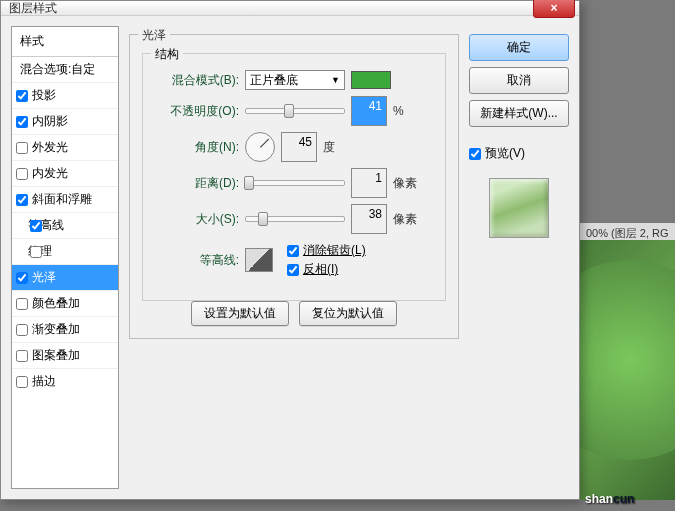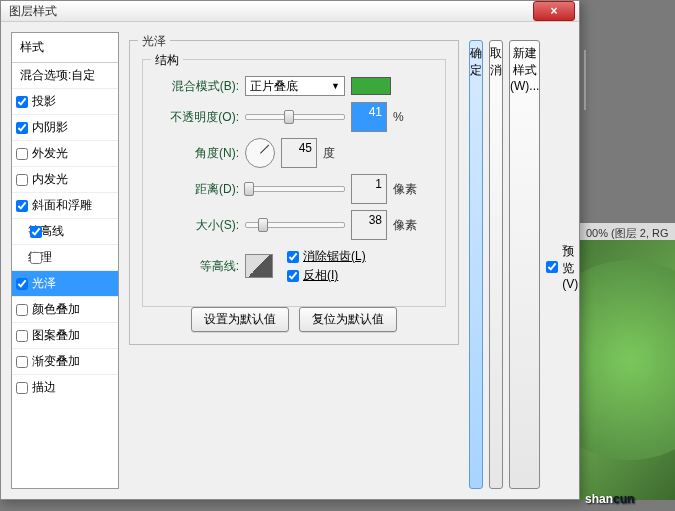--- a/index.html
+++ b/index.html
@@ -3,21 +3,21 @@
 <meta charset="utf-8">
 <style>
 * { box-sizing: border-box; font-family: "Microsoft YaHei", SimSun, sans-serif; font-size: 12px; }
 body { margin: 0; background: #7a7a7a; width: 675px; height: 511px; overflow: hidden; position: relative; }
 .bg-tab { position: absolute; top: 223px; left: 580px; background: #dcdcdc; color: #333; padding: 3px 6px; font-size: 11px; }
 .bg-image { position: absolute; top: 240px; left: 580px; width: 95px; height: 260px; background: linear-gradient(135deg, #4a7c3a, #6ba84f, #3d6b2f); overflow: hidden; }
 .bg-image::after { content: ""; position: absolute; width: 200px; height: 200px; border-radius: 50%; background: radial-gradient(circle, #7bc85c, #4a7c3a); top: 20px; left: -50px; }
 .watermark { position: absolute; bottom: 5px; left: 585px; color: #fff; font-size: 14px; font-weight: bold; text-shadow: 1px 1px 2px #000; z-index: 5; }
 .watermark .g { color: #0f172a; }
 .dialog { position: absolute; top: 0; left: 0; width: 580px; height: 500px; background: #f0f0f0; border: 1px solid #888; box-shadow: 3px 3px 10px rgba(0,0,0,0.3); display: flex; flex-direction: column; }
-.titlebar { background: linear-gradient(#fff, #e8e8e8); height: 21px; display: flex; align-items: center; padding: 0 4px; border-bottom: 1px solid #ccc; justify-content: flex-end; }
+.titlebar { background: linear-gradient(#fff, #e8e8e8); height: 15px; display: flex; align-items: center; padding: 0 4px; border-bottom: 1px solid #ccc; justify-content: flex-end; }
 .titlebar-title { flex: 1; padding-left: 4px; color: #333; }
 .win-btn { width: 42px; height: 20px; display: flex; align-items: center; justify-content: center; }
 .win-close { background: linear-gradient(#e57373, #c62828); border: 1px solid #a01818; border-radius: 3px; color: #fff; font-weight: bold; }
 .dialog-body { flex: 1; display: flex; padding: 10px; gap: 10px; }
 .left-panel { width: 108px; border: 1px solid #999; background: #fff; display: flex; flex-direction: column; }
 .left-header { border-bottom: 1px solid #ccc; padding: 6px 8px; }
 .style-list { flex: 1; }
 .style-item { padding: 4px 6px 4px 20px; border-bottom: 1px solid #eee; display: flex; align-items: center; position: relative; cursor: default; }
 .style-item.active { background: #3399ff; color: #fff; }
 .style-item input[type=checkbox] { position: absolute; left: 4px; margin: 0; width: 12px; height: 12px; }
@@ -40,24 +40,24 @@
 .value-input { width: 36px; height: 30px; border: 1px solid #888; text-align: right; padding: 0 4px; line-height: 18px; }
 .value-input.hl { background: #3399ff; color: #fff; }
 .unit { color: #333; }
 .angle-dial { width: 30px; height: 30px; border: 1px solid #888; border-radius: 50%; background: #f8f8f8; position: relative; }
 .angle-dial::after { content: ""; position: absolute; width: 12px; height: 1px; background: #333; top: 50%; left: 50%; transform-origin: 0 0; transform: rotate(-45deg); }
 .contour-box { width: 28px; height: 24px; border: 1px solid #888; background: linear-gradient(135deg, #ddd 50%, #555 50%); }
 .cb-row { display: flex; align-items: center; gap: 4px; margin: 2px 8px; text-decoration: underline; }
 .cb-row input { width: 12px; height: 12px; margin: 0; }
 .button-row { display: flex; gap: 10px; justify-content: center; }
 .btn { border: 1px solid #888; background: linear-gradient(#fdfdfd,#e6e6e6); padding: 3px 12px; border-radius: 3px; box-shadow: 0 1px 0 rgba(0,0,0,0.1); cursor: pointer; }
-.right-panel { width: 100px; display: flex; flex-direction: row; gap: 6px; padding-top: 8px; }
+.right-panel { width: 100px; display: flex; flex-direction: column; gap: 6px; padding-top: 8px; }
 .right-btn { border: 1px solid #888; background: linear-gradient(#fdfdfd,#e6e6e6); padding: 4px 0; border-radius: 3px; text-align: center; cursor: pointer; }
 .right-btn.primary { background: linear-gradient(#d6eaff,#a8d4ff); border-color: #5a9edb; }
-.preview-row { display: flex; align-items: center; gap: 4px; margin-top: 4px; }
+.preview-row { display: flex; align-items: center; gap: 4px; margin-top: 12px; }
 .preview-row input { width: 12px; height: 12px; margin: 0; }
 .preview-box { width: 60px; height: 60px; border: 1px solid #999; background: linear-gradient(160deg, #d0e8c0 20%, #8fbc70 50%, #c8e0b8 80%); margin: 10px auto; box-shadow: inset 2px 2px 4px rgba(255,255,255,0.6), inset -2px -2px 4px rgba(0,0,0,0.2); }
 </style>
 </head>
 <body>
 
 <div class="bg-tab">00% (图层 2, RG</div>
 <div class="bg-image"></div>
 <div class="watermark"><span>shan</span><span class="g">cun</span></div>
 
@@ -106,25 +106,25 @@
         <div class="style-item active">
             <input type="checkbox" checked="" style="">
             <span>光泽</span>
           </div>
         <div class="style-item">
             <input type="checkbox" style="">
             <span>颜色叠加</span>
           </div>
         <div class="style-item">
             <input type="checkbox" style="">
+            <span>渐变叠加</span>
+          </div>
+        <div class="style-item">
+            <input type="checkbox" style="">
             <span>图案叠加</span>
-          </div>
-        <div class="style-item">
-            <input type="checkbox" style="">
-            <span>渐变叠加</span>
           </div>
         <div class="style-item noborder">
             <input type="checkbox" style="">
             <span>描边</span>
           </div>
       </div>
     </div>
 
     <div class="center-panel">
       <div class="fieldset">

